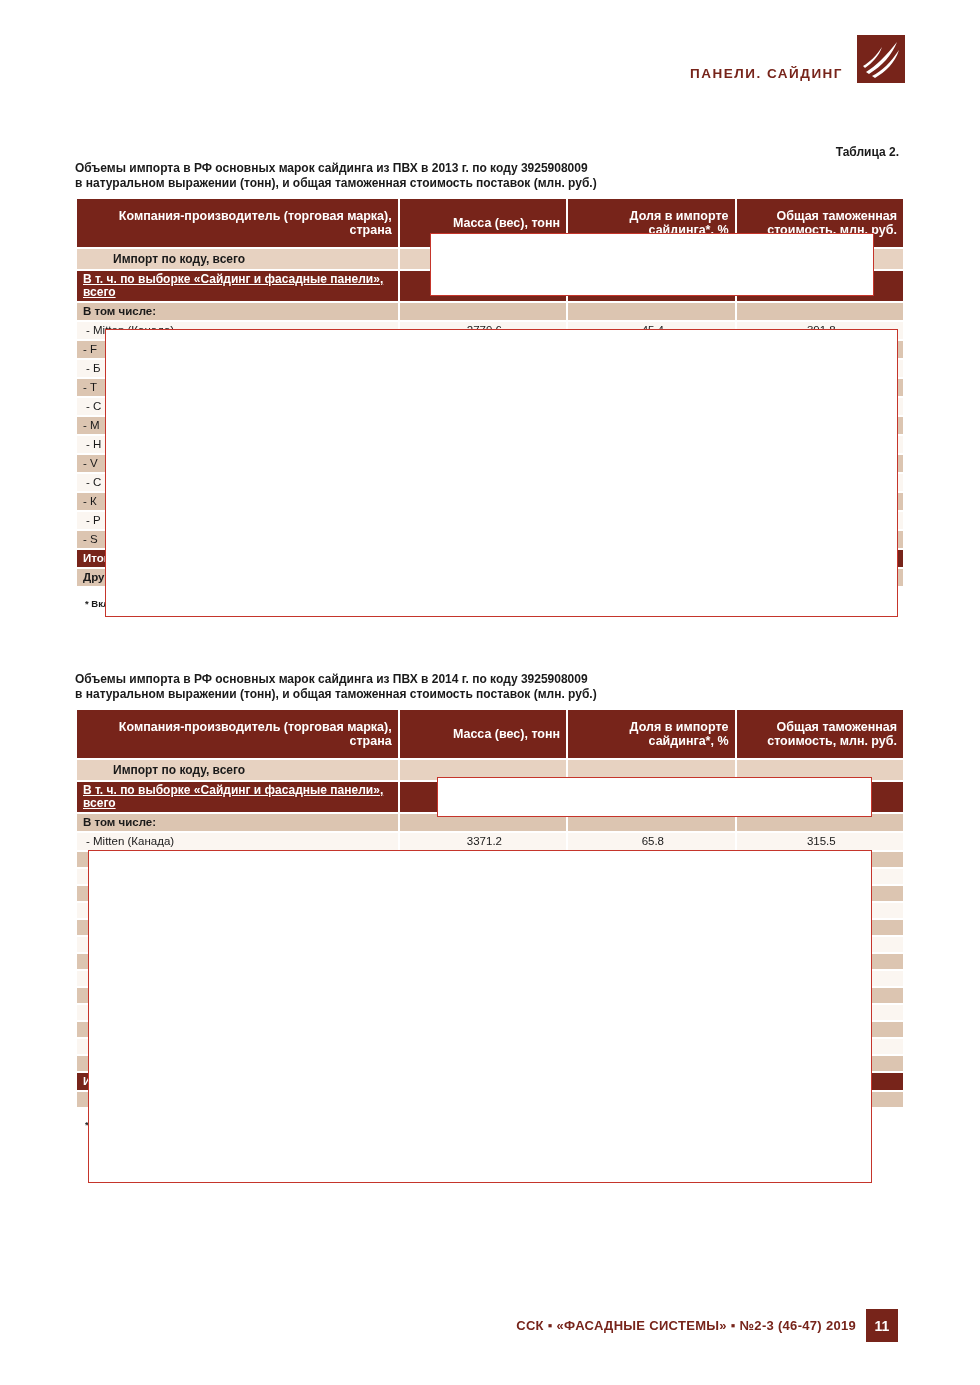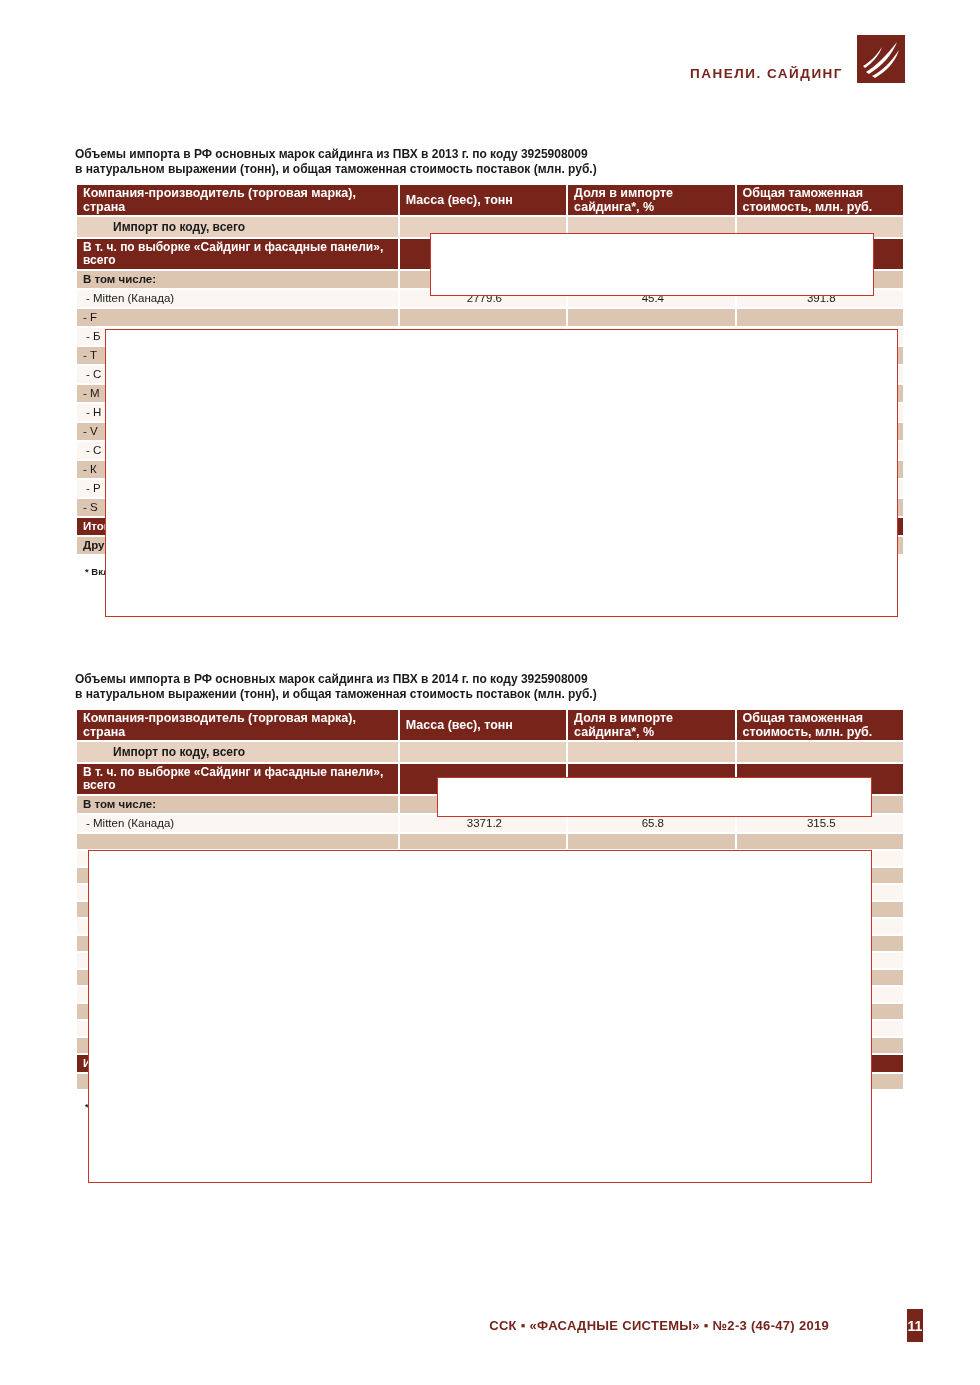--- a/index.html
+++ b/index.html
@@ -27,68 +27,69 @@
   .table-section{position:absolute;left:75px;width:830px;}
   #sec-2013{top:145px;}
   #sec-2014{top:670px;}
   .tcaption{text-align:right;font-weight:bold;font-size:12px;line-height:14px;padding-right:6px;}
   .ttitle{margin-top:2px;font-weight:bold;font-size:12px;line-height:15px;}
   .imp-table{margin-top:6px;width:830px;border-collapse:separate;border-spacing:2px;table-layout:fixed;}
   .col-company{width:316px;}
   .col-mass,.col-share,.col-value{width:164px;}
   .imp-table th{
     background:var(--accent_maroon);color:#fff;font-weight:bold;font-size:12.5px;line-height:14px;
-    padding:1px 6px;height:30px;vertical-align:middle;text-align:left;
+    padding:10px 6px;height:30px;vertical-align:middle;text-align:right;
   }
   .imp-table td{font-size:11.5px;line-height:13px;padding:2px 6px;vertical-align:middle;}
   .c-label{text-align:left;white-space:nowrap;overflow:hidden;}
   .c-val{text-align:center;}
   .r-subheader td{background:var(--row_tan_light);font-weight:bold;font-size:12px;height:20px;padding-left:36px;}
-  .r-selection td{background:var(--accent_maroon);color:#fff;font-weight:bold;font-size:12px;height:22px;}
+  .r-selection td{background:var(--accent_maroon);color:#fff;font-weight:bold;font-size:12px;height:22px;text-decoration:underline;}
   .r-selection .c-label{white-space:normal;}
   .r-note td{background:var(--row_tan);font-weight:bold;height:14px;}
   .r-data td{height:15px;}
   .stripe-tan td{background:var(--row_tan);}
   .stripe-white td{background:#FBF6F1;padding-left:9px;}
   .r-total td{background:var(--accent_maroon);color:#fff;font-weight:bold;height:14px;}
   .r-other td{background:var(--row_tan);font-weight:bold;height:15px;}
   .footnote{margin-top:10px;padding-left:10px;font-size:9.5px;font-weight:bold;}
 
   
   .redaction{position:absolute;background:#fff;border:1px solid var(--redaction_border);z-index:5;}
   #redact-1{left:430px;top:233px;width:444px;height:63px;}
   #redact-2{left:105px;top:329px;width:793px;height:288px;}
   #redact-3{left:437px;top:777px;width:435px;height:40px;}
   #redact-4{left:88px;top:850px;width:784px;height:333px;}
 
   
   .footer-line{
-    position:absolute;top:1318px;right:151px;font-size:13px;font-weight:bold;
+    position:absolute;top:1318px;right:124px;font-size:13px;font-weight:bold;
     color:var(--accent_maroon);letter-spacing:0.3px;white-space:nowrap;
   }
   .page-num{
-    position:absolute;left:907px;top:1309px;width:16px;height:33px;background:var(--accent_maroon);
+    position:absolute;left:866px;top:1309px;width:32px;height:33px;background:var(--accent_maroon);
     color:#fff;font-size:14px;font-weight:bold;display:flex;align-items:center;justify-content:center;
   }
 </style>
 </head>
 <body>
 
 <div class="page">
 
   <span class="brand-title">ПАНЕЛИ. САЙДИНГ</span>
   <div class="brand-logo">
     <svg viewBox="0 0 48 48" aria-hidden="true">
       <path d="M9 37 C19 31 29 21 40 7 C35 20 25 31 12 39 Z" fill="#ffffff"></path>
       <path d="M15 41 C25 36 34 27 42 15 C38 28 28 37 18 43 Z" fill="#ffffff"></path>
       <path d="M6 31 C13 27 19 21 25 12 C22 21 15 28 8 33 Z" fill="#ffffff"></path>
     </svg>
   </div>
 
   <section class="table-section" id="sec-2013">
+    <div class="tcaption">Таблица 2.</div>
     <div class="ttitle">
       <div>Объемы импорта в РФ основных марок сайдинга из ПВХ в 2013 г. по коду 3925908009</div>
       <div>в натуральном выражении (тонн), и общая таможенная стоимость поставок (млн. руб.)</div>
     </div>
     <table class="imp-table">
       <colgroup>
         <col class="col-company">
           <col class="col-mass">
           <col class="col-share">
           <col class="col-value">

